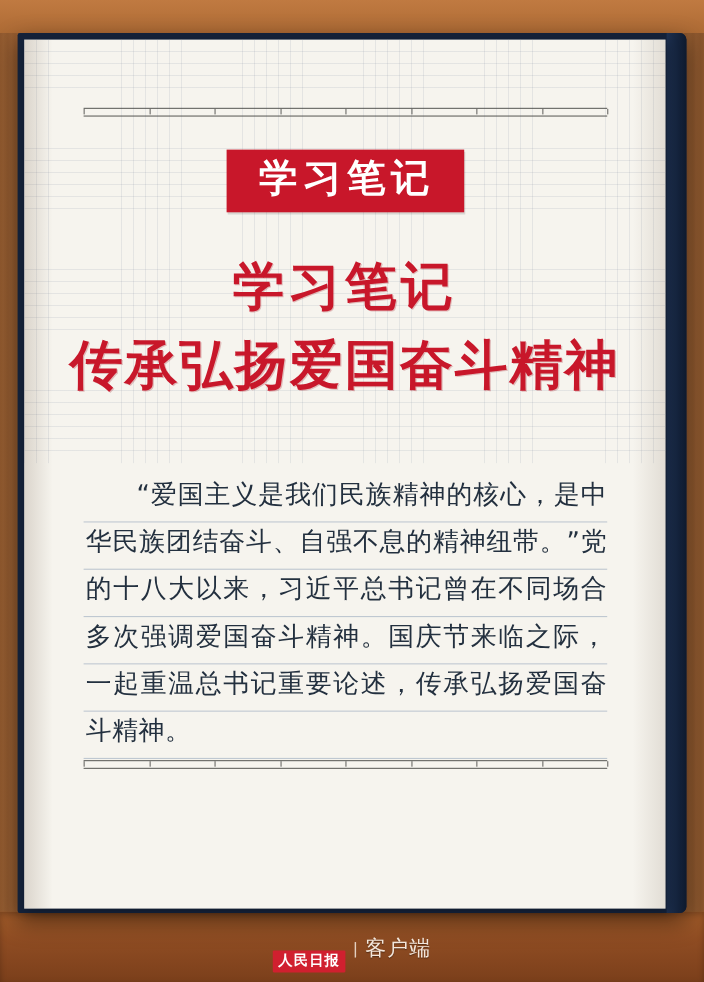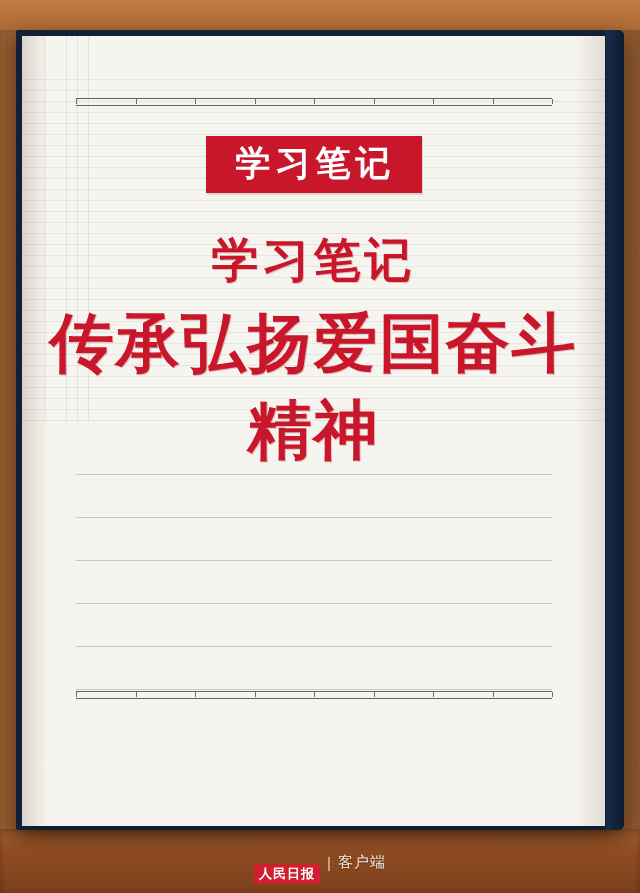--- a/index.html
+++ b/index.html
@@ -160,21 +160,21 @@
     text-shadow: 1px 1px 0 rgba(160,20,30,0.25);
   }
   .headline2 {
     position: absolute;
     left: 0; right: 0;
     top: 264px;
     text-align: center;
     color: #c8172a;
     font-family: "DejaVu Serif", "Liberation Serif", serif;
     font-weight: bold;
-    font-size: 64px;
+    font-size: 48px;
     letter-spacing: 2px;
     text-shadow: 1px 1px 0 rgba(160,20,30,0.25);
   }
 
   
   .lines {
     position: absolute;
     left: 54px;
     top: 395px;
     width: 476px;
@@ -227,21 +227,21 @@
     font-weight: bold;
     letter-spacing: 1px;
     padding: 3px 5px 4px 5px;
     line-height: 1;
     border-radius: 1px;
     margin-top: 24px;
   }
   .footer-text {
     color: #f3e7dc;
     font-family: Liberation Sans, sans-serif;
-    font-size: 15px;
+    font-size: 19px;
     letter-spacing: 1px;
     text-shadow: 0 1px 1px rgba(0,0,0,0.4);
   }
   .footer-sep {
     color: #f3e7dc;
     font-size: 15px;
     opacity: 0.85;
   }
 </style>
 </head>
@@ -286,20 +286,23 @@
 
     <div class="lines">
       <div class="ln" style="top:43px"></div>
       <div class="ln" style="top:86px"></div>
       <div class="ln" style="top:129px"></div>
       <div class="ln" style="top:172px"></div>
       <div class="ln" style="top:215px"></div>
       <div class="ln" style="top:258px"></div>
     </div>
 
+    <div class="body-text">
+      <p>“爱国主义是我们民族精神的核心，是中华民族团结奋斗、自强不息的精神纽带。”党的十八大以来，习近平总书记曾在不同场合多次强调爱国奋斗精神。国庆节来临之际，一起重温总书记重要论述，传承弘扬爱国奋斗精神。</p>
+    </div>
 
     <div class="rule-block rule-bottom">
       <div class="rule-line"></div>
       <div class="rule-ticks">
         <span style="left:0%"></span>
           <span style="left:12.5%"></span>
           <span style="left:25%"></span>
         <span style="left:37.5%"></span>
           <span style="left:50%"></span>
           <span style="left:62.5%"></span>

